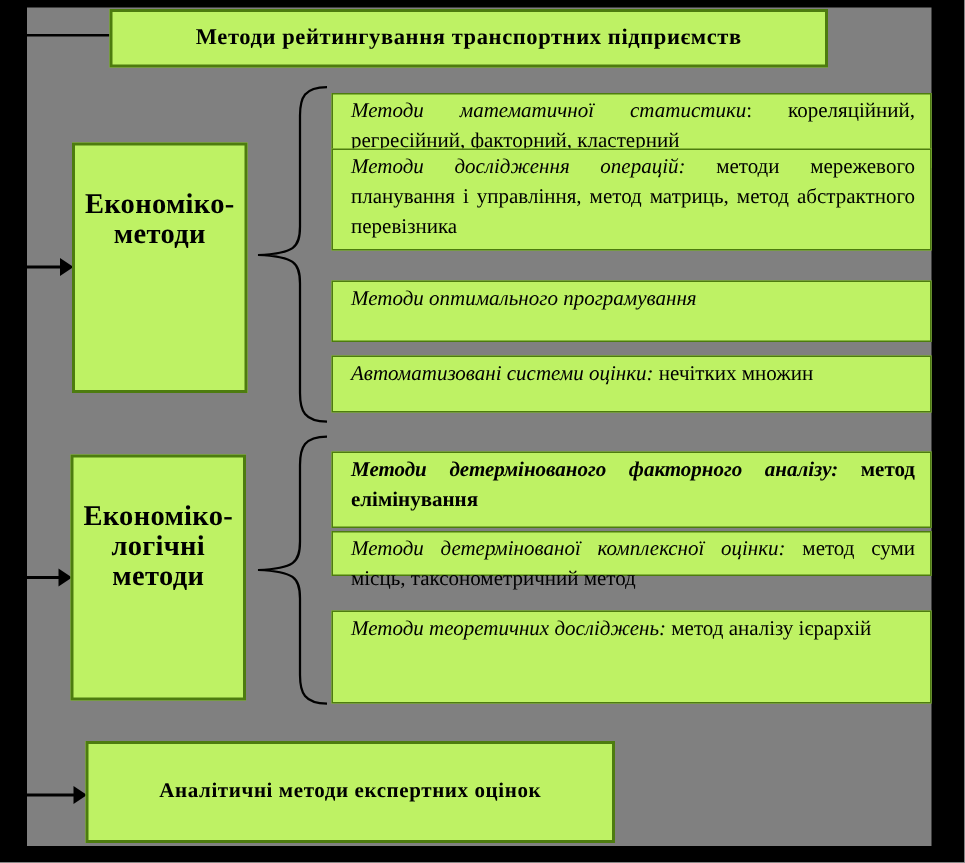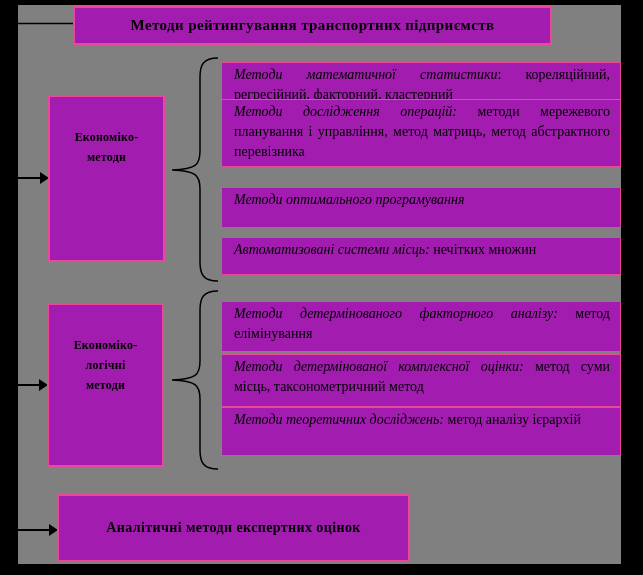--- a/index.html
+++ b/index.html
@@ -1,50 +1,50 @@
 <!DOCTYPE html>
 <html><head>
 <meta charset="utf-8">
 <style>
   html,body { margin:0; padding:0; background:#c0c0c0; }
   .canvas {
     position:relative; width:643px; height:575px; background:#000000;
     font-family:"Liberation Serif","DejaVu Serif",serif; overflow:hidden;
   }
   .field { position:absolute; left:18px; top:5px; width:603px; height:559px; background:#808080; }
-  .box { position:absolute; background:#a21caf; border:2px solid #ec4899; box-sizing:border-box; }
+  .box { position:absolute; background:#bef264; border:2px solid #4d7c0f; box-sizing:border-box; }
   .title-box {
     left:73px; top:6px; width:479px; height:39px;
     display:flex; align-items:center; justify-content:center;
     font-weight:bold; font-size:15px; letter-spacing:0.4px; text-align:center;
   }
   .cat-box {
     left:48px; width:117px; text-align:center; font-weight:bold;
-    font-size:12px; line-height:20px; letter-spacing:0.2px; padding-top:30px;
+    font-size:19px; line-height:20px; letter-spacing:0.2px; padding-top:30px;
   }
   #catA { top:95px; height:167px; }
   #catB { left:47px; top:303px; height:164px; }
   .footer-box {
     left:57px; top:494px; width:353px; height:68px;
     display:flex; align-items:center; justify-content:center;
     font-weight:bold; font-size:14px; letter-spacing:0.4px; text-align:right;
   }
   .method-box {
     left:221px; width:400px; border-width:1px;
     font-size:14px; line-height:20px; padding:2px 10px 0 12px;
     text-align:justify; text-align-last:left;
   }
   .method-box .lead { font-style:italic;margin-top:31px; }
   #m0 { top:62px;  height:50px; }
   #m1 { top:99px; height:68px; }
   #m2 { top:187px; height:41px; }
   #m3 { top:237px; height:38px; }
-  #m4 { top:301px; height:51px; }
-  #m5 { top:354px; height:53px; }
-  #m6 { top:407px; height:49px; }
+  #m4 { top:301px; height:51px;font-weight:bold; }
+  #m5 { top:354px; height:30px; }
+  #m6 { top:407px; height:62px; }
   svg.overlay { position:absolute; left:0; top:0; pointer-events:none; }
   .cat-line { display:block; }
 </style>
 </head>
 <body>
 
 <div class="canvas">
   <div class="field"></div>
 
   <svg class="overlay" width="643" height="575" viewBox="0 0 643 575">
@@ -84,21 +84,21 @@
   <div class="box method-box" id="m0">
     <span class="lead">Методи математичної статистики</span><span class="rest">: кореляційний, регресійний, факторний, кластерний</span>
   </div>
   <div class="box method-box" id="m1">
     <span class="lead">Методи дослідження операцій:</span><span class="rest"> методи мережевого планування і управління, метод матриць, метод абстрактного перевізника</span>
   </div>
   <div class="box method-box" id="m2">
     <span class="lead">Методи оптимального програмування</span><span class="rest"></span>
   </div>
   <div class="box method-box" id="m3">
-    <span class="lead">Автоматизовані системи місць:</span><span class="rest"> нечітких множин</span>
+    <span class="lead">Автоматизовані системи оцінки:</span><span class="rest"> нечітких множин</span>
   </div>
   <div class="box method-box" id="m4">
     <span class="lead">Методи детермінованого факторного аналізу:</span><span class="rest"> метод елімінування</span>
   </div>
   <div class="box method-box" id="m5">
     <span class="lead">Методи детермінованої комплексної оцінки:</span><span class="rest"> метод суми місць, таксонометричний метод</span>
   </div>
   <div class="box method-box" id="m6">
     <span class="lead">Методи теоретичних досліджень:</span><span class="rest"> метод аналізу ієрархій</span>
   </div>

